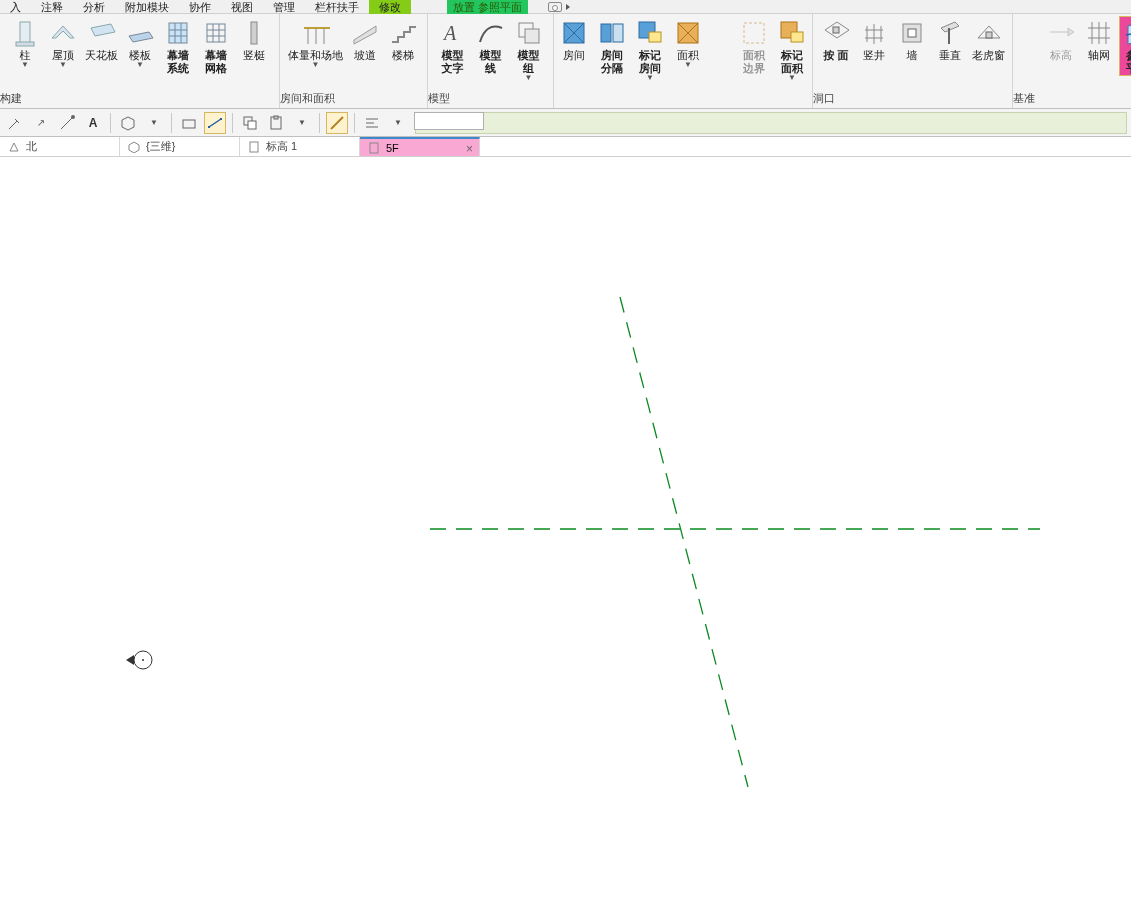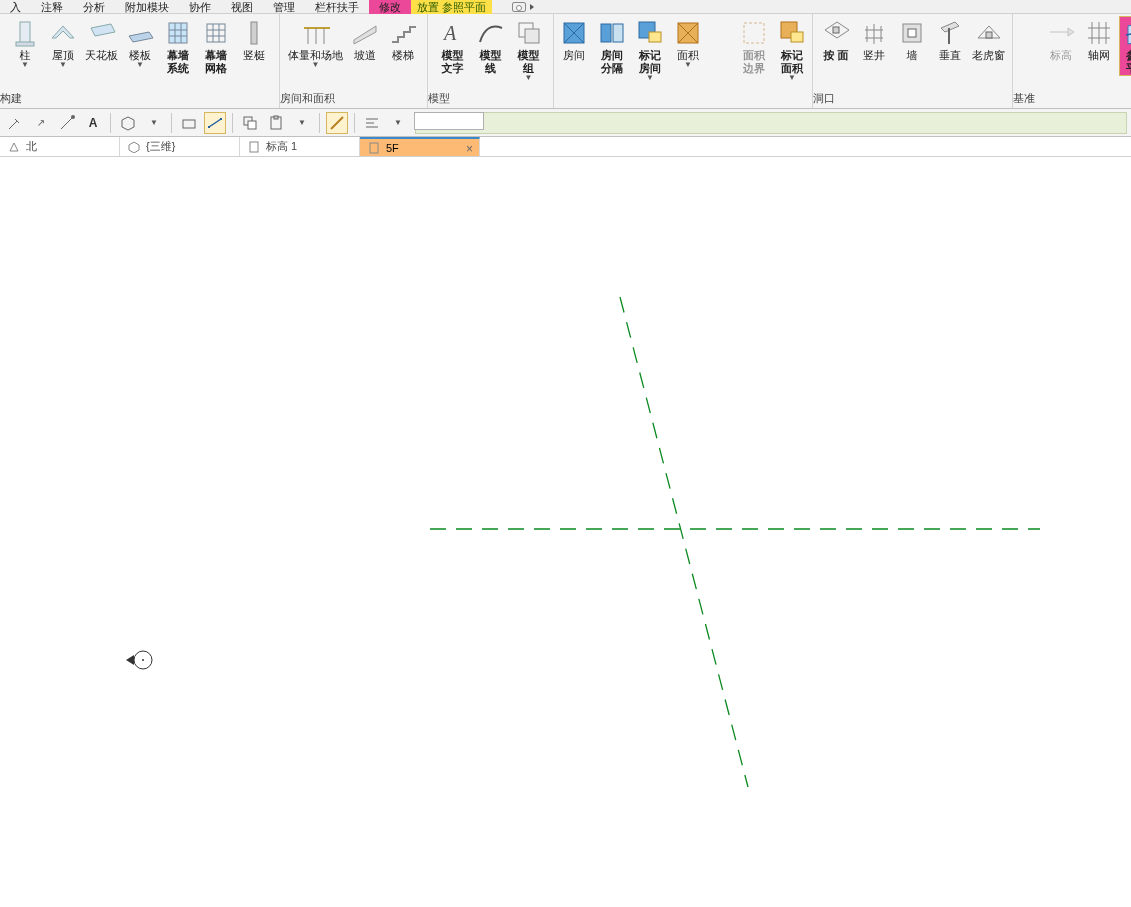--- a/index.html
+++ b/index.html
@@ -22,27 +22,28 @@
     color: #222;
     border-bottom: 1px solid #d0d0d0;
   }
   .menu-item {
     padding: 0 10px;
     height: 14px;
     line-height: 14px;
     cursor: pointer;
   }
   .menu-item.selected {
-    background: #ec4899;
+    background: #84cc16;
     font-family: Liberation Serif, serif;
   }
   .context-tab {
-    background: #fde047;
+    background: #22c55e;
     color: #2a5a00;
     padding: 0 6px;
+    margin-left: 36px;
   }
   .menu-extra {
     margin-left: 20px;
     display: flex;
     align-items: center;
     gap: 4px;
   }
   .rec-btn {
     width: 14px; height: 10px;
     border: 1px solid #888; border-radius: 2px;
@@ -160,21 +161,21 @@
     display:flex;align-items:center;gap:6px;
     padding: 0 30px 0 8px;
     border-right: 1px solid #d8d8d8;
     font-size: 11px;
     color: #444;
     cursor:pointer;
     position:relative;
     min-width:120px;
   }
   .tab.active {
-    background: #fdba74;
+    background: #f9a8d4;
     border-top: 2px solid #3c8ac9;
     color:#000;
     font-weight:500;
   }
   .tab .close {
     position:absolute; right:6px; top:3px;
     font-size:12px; color:#666; cursor:pointer;
   }
   .tab-icon { width:12px;height:12px;display:flex;align-items:center;justify-content:center;}
 

